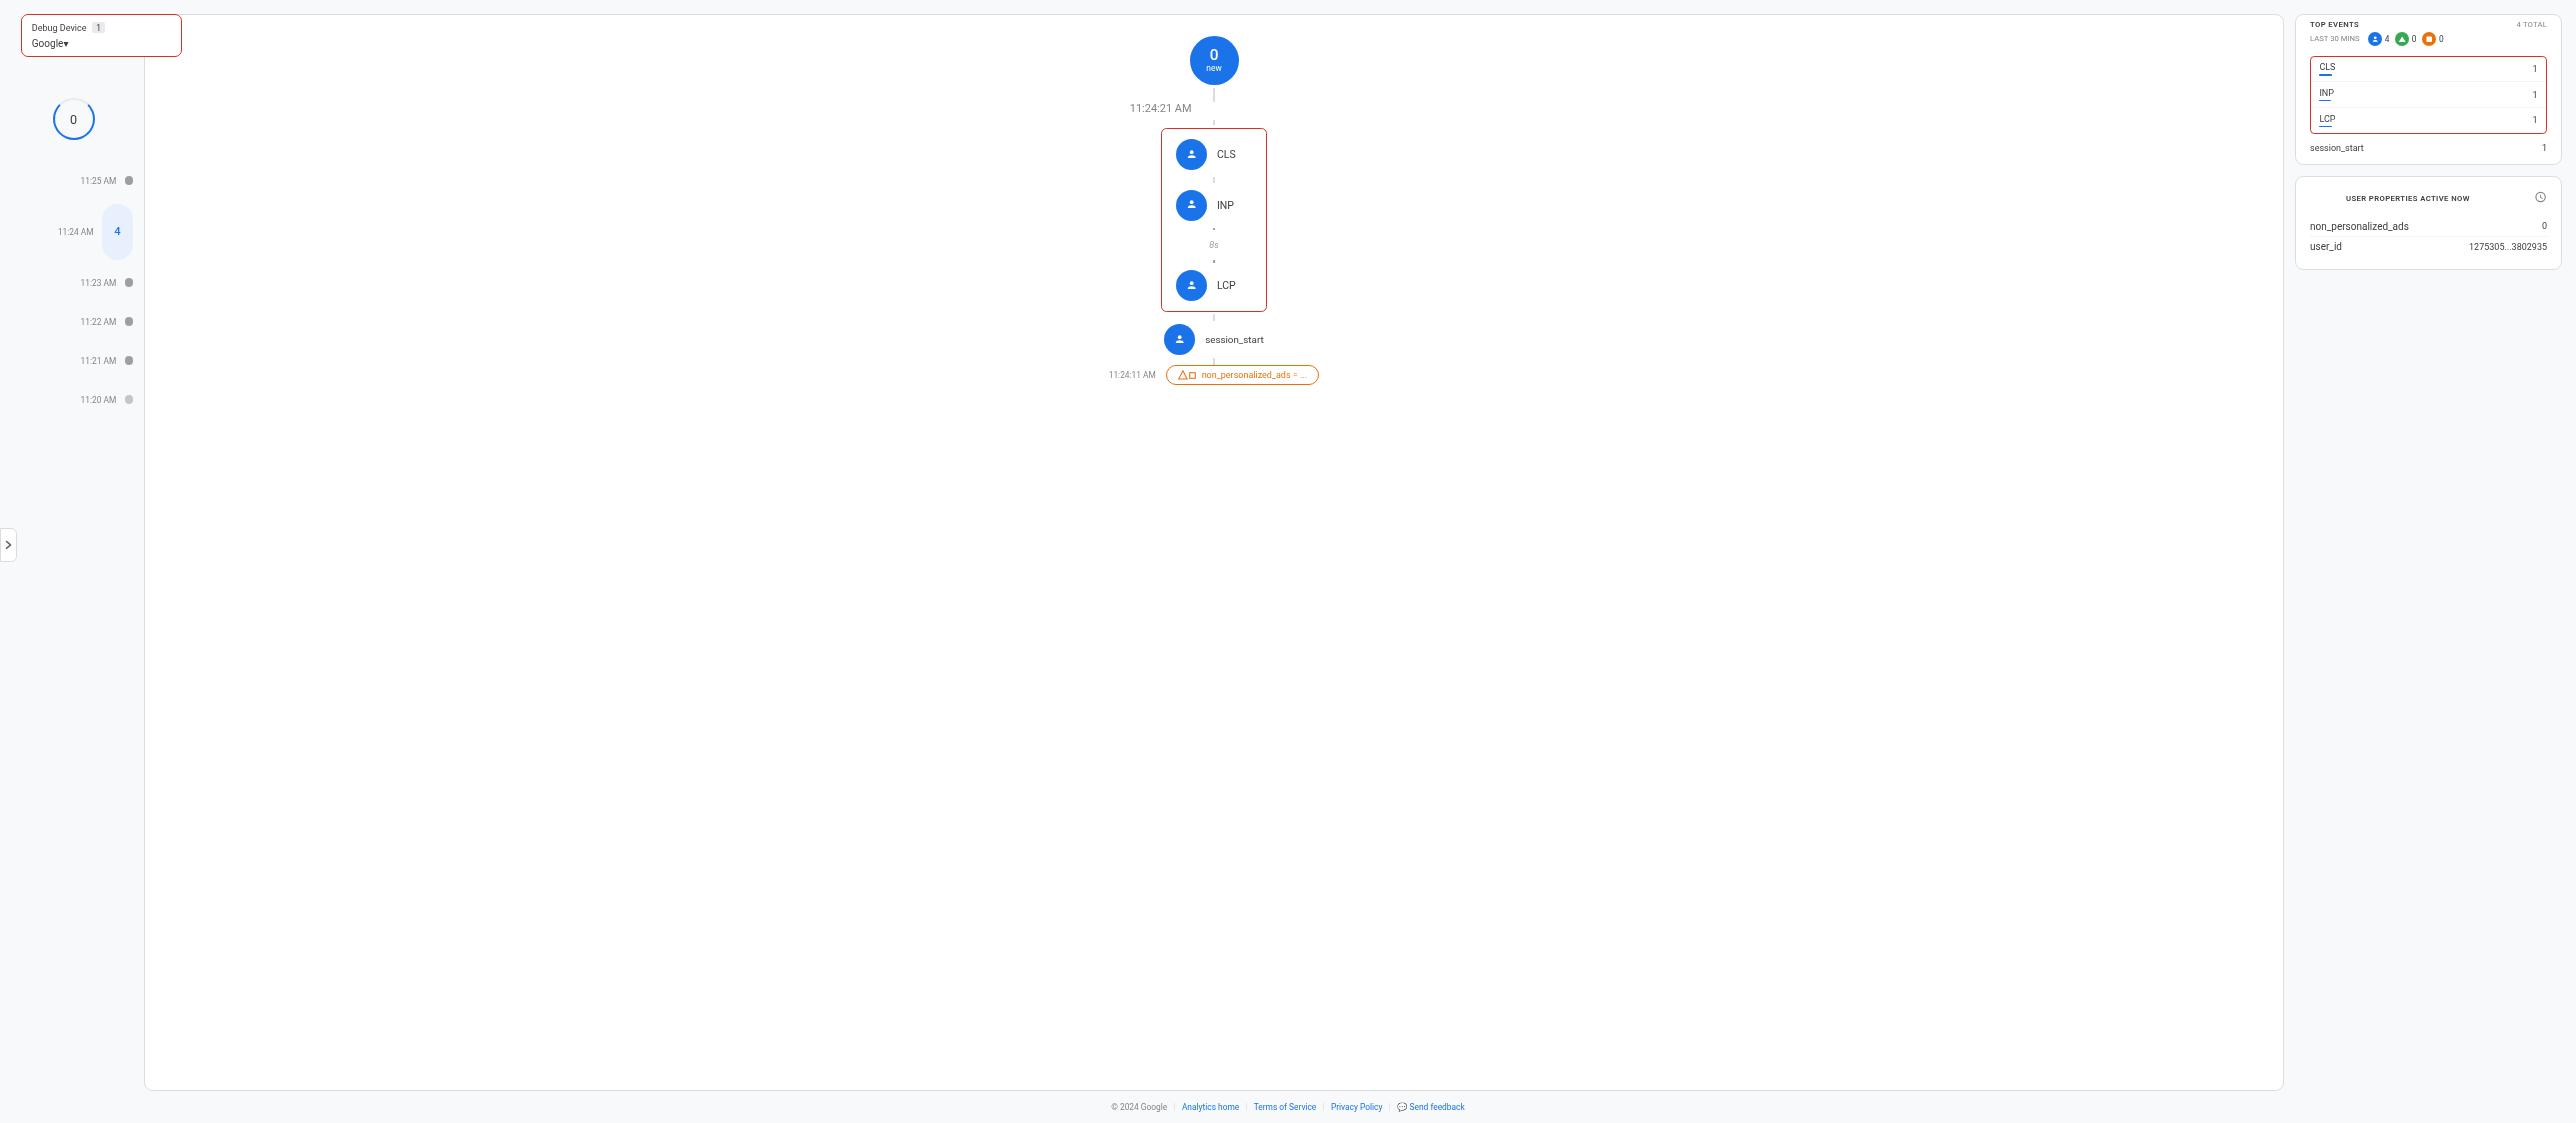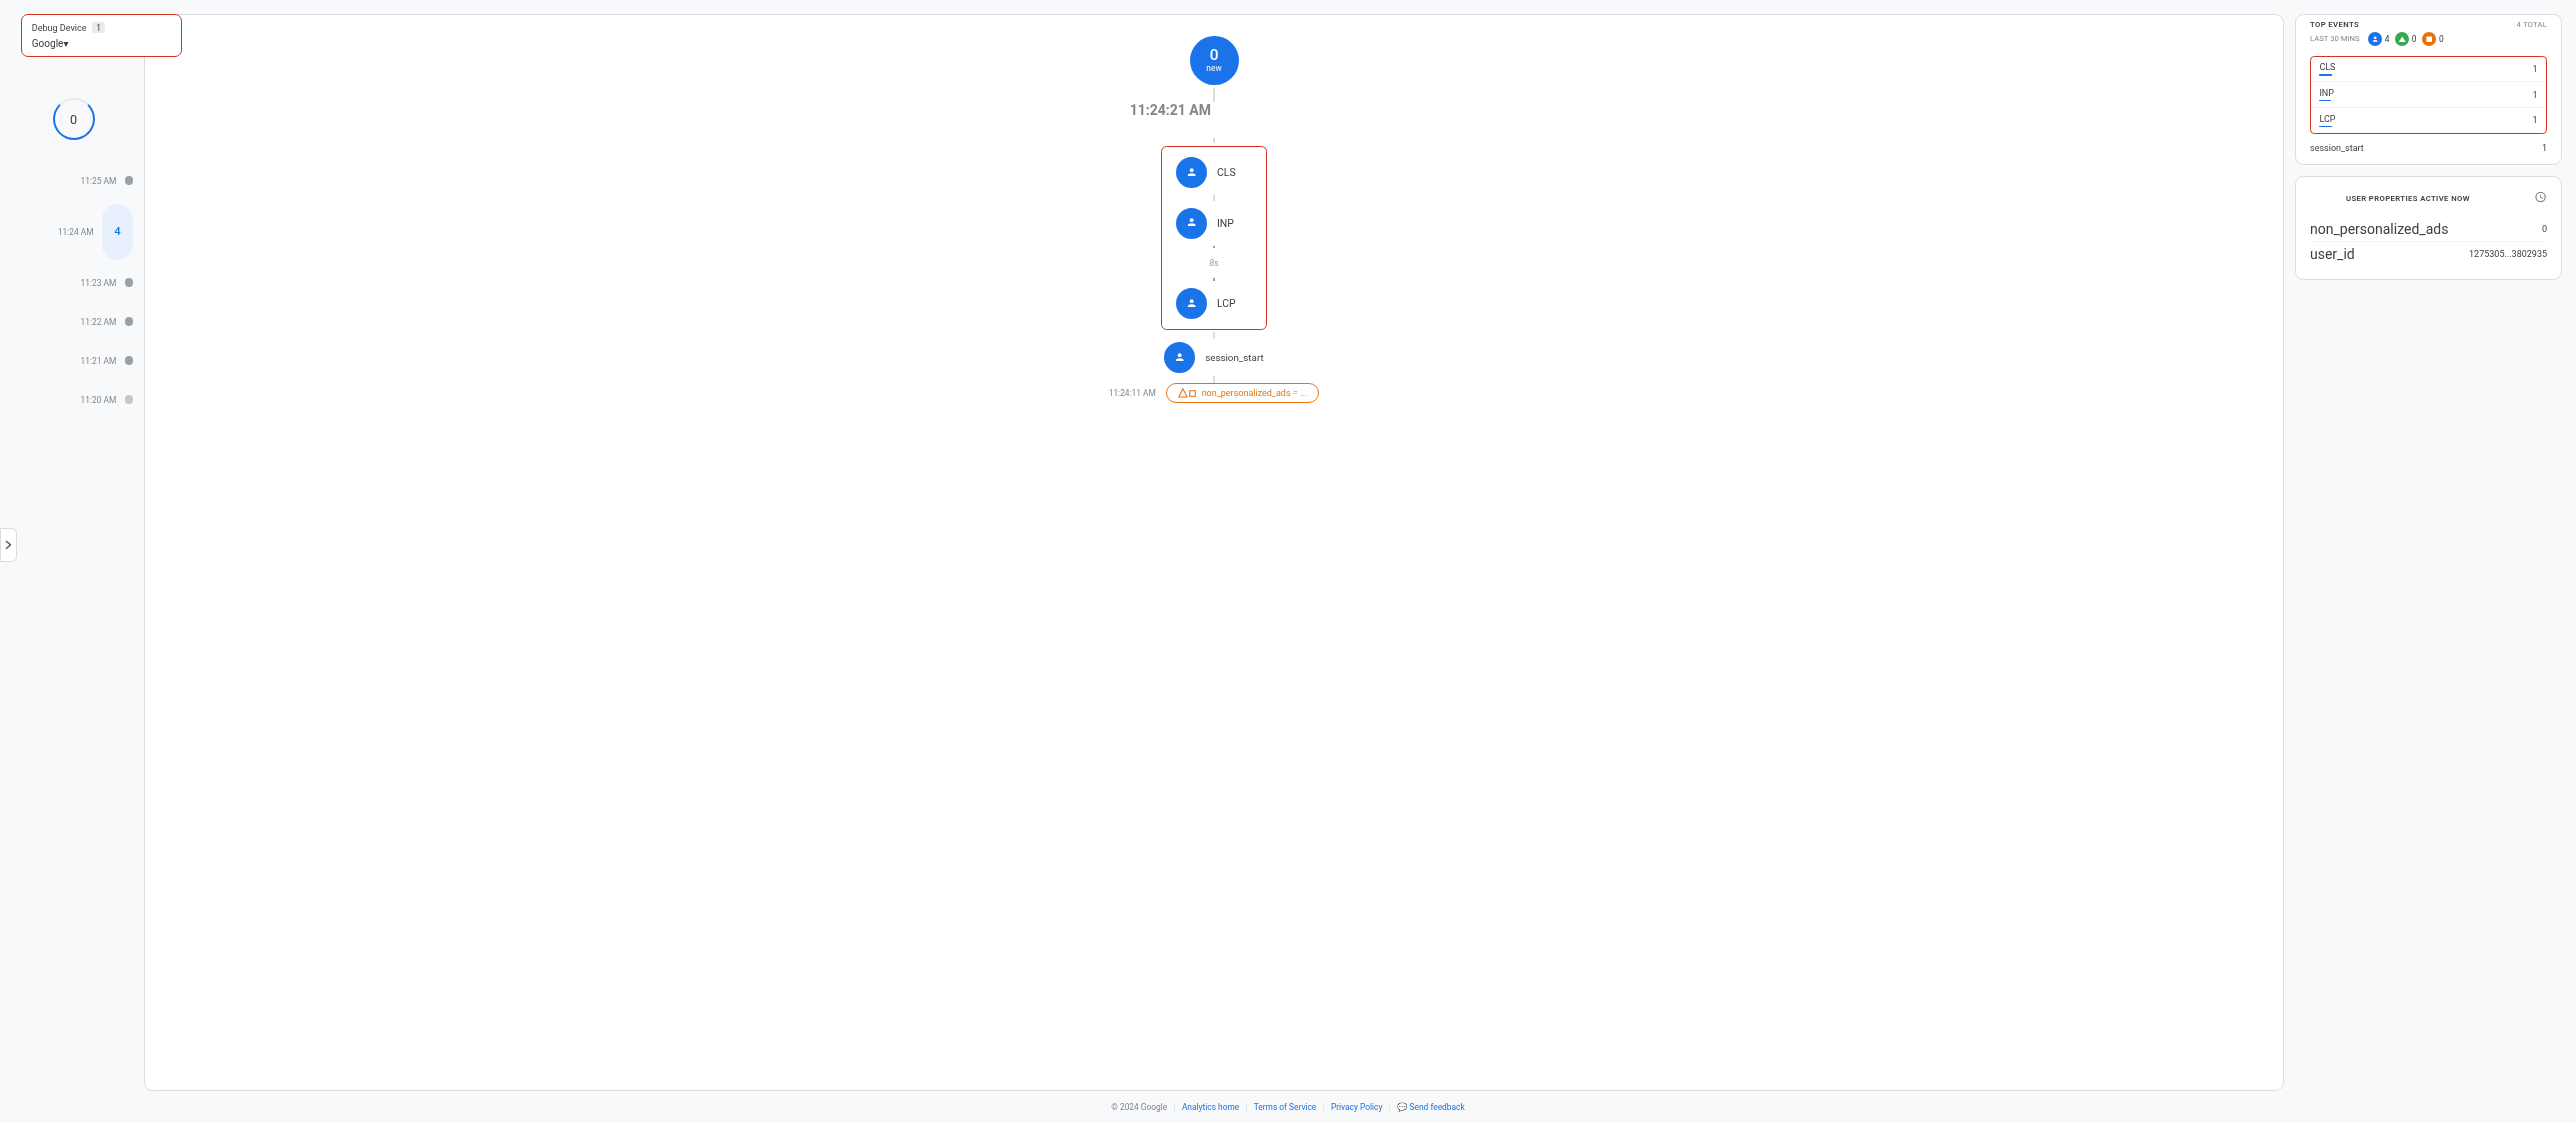--- a/index.html
+++ b/index.html
@@ -170,26 +170,25 @@
       font-size: 15.4px;
       font-weight: 500;
       line-height: 1;
     }
     .flow-connector-line {
       width: 1.4px;
       background: #dadce0;
       height: 14px;
     }
     .flow-timestamp {
-      font-size: 14px;
+      font-size: 11px;
       color: #80868b;
       align-self: flex-start;
       margin-left: 42px;
-      margin-bottom: 20px;
-      font-weight: bold;
+      margin-bottom: 5px;
     }
     .flow-group {
       border: 1.4px solid #d93025;
       border-radius: 5.6px;
       padding: 9.8px 14px;
       display: flex;
       flex-direction: column;
       gap: 7px;
       align-items: center;
       position: relative;
@@ -348,21 +347,21 @@
       margin-left: 36px;
     }
     .user-props-row {
       display: flex;
       justify-content: space-between;
       align-items: center;
       padding: 4.2px 0;
       border-bottom: 0.7px solid #f1f3f4;
     }
     .user-props-row:last-child { border-bottom: none; }
-    .prop-name { font-size: 14px; color: #3c4043; }
+    .prop-name { font-size: 10px; color: #3c4043; }
     .prop-value { font-size: 9px; color: #3c4043; }
 
     
     .footer {
       text-align: center;
       padding: 11.2px;
       font-size: 8.4px;
       color: #80868b;
     }
     .footer a {

